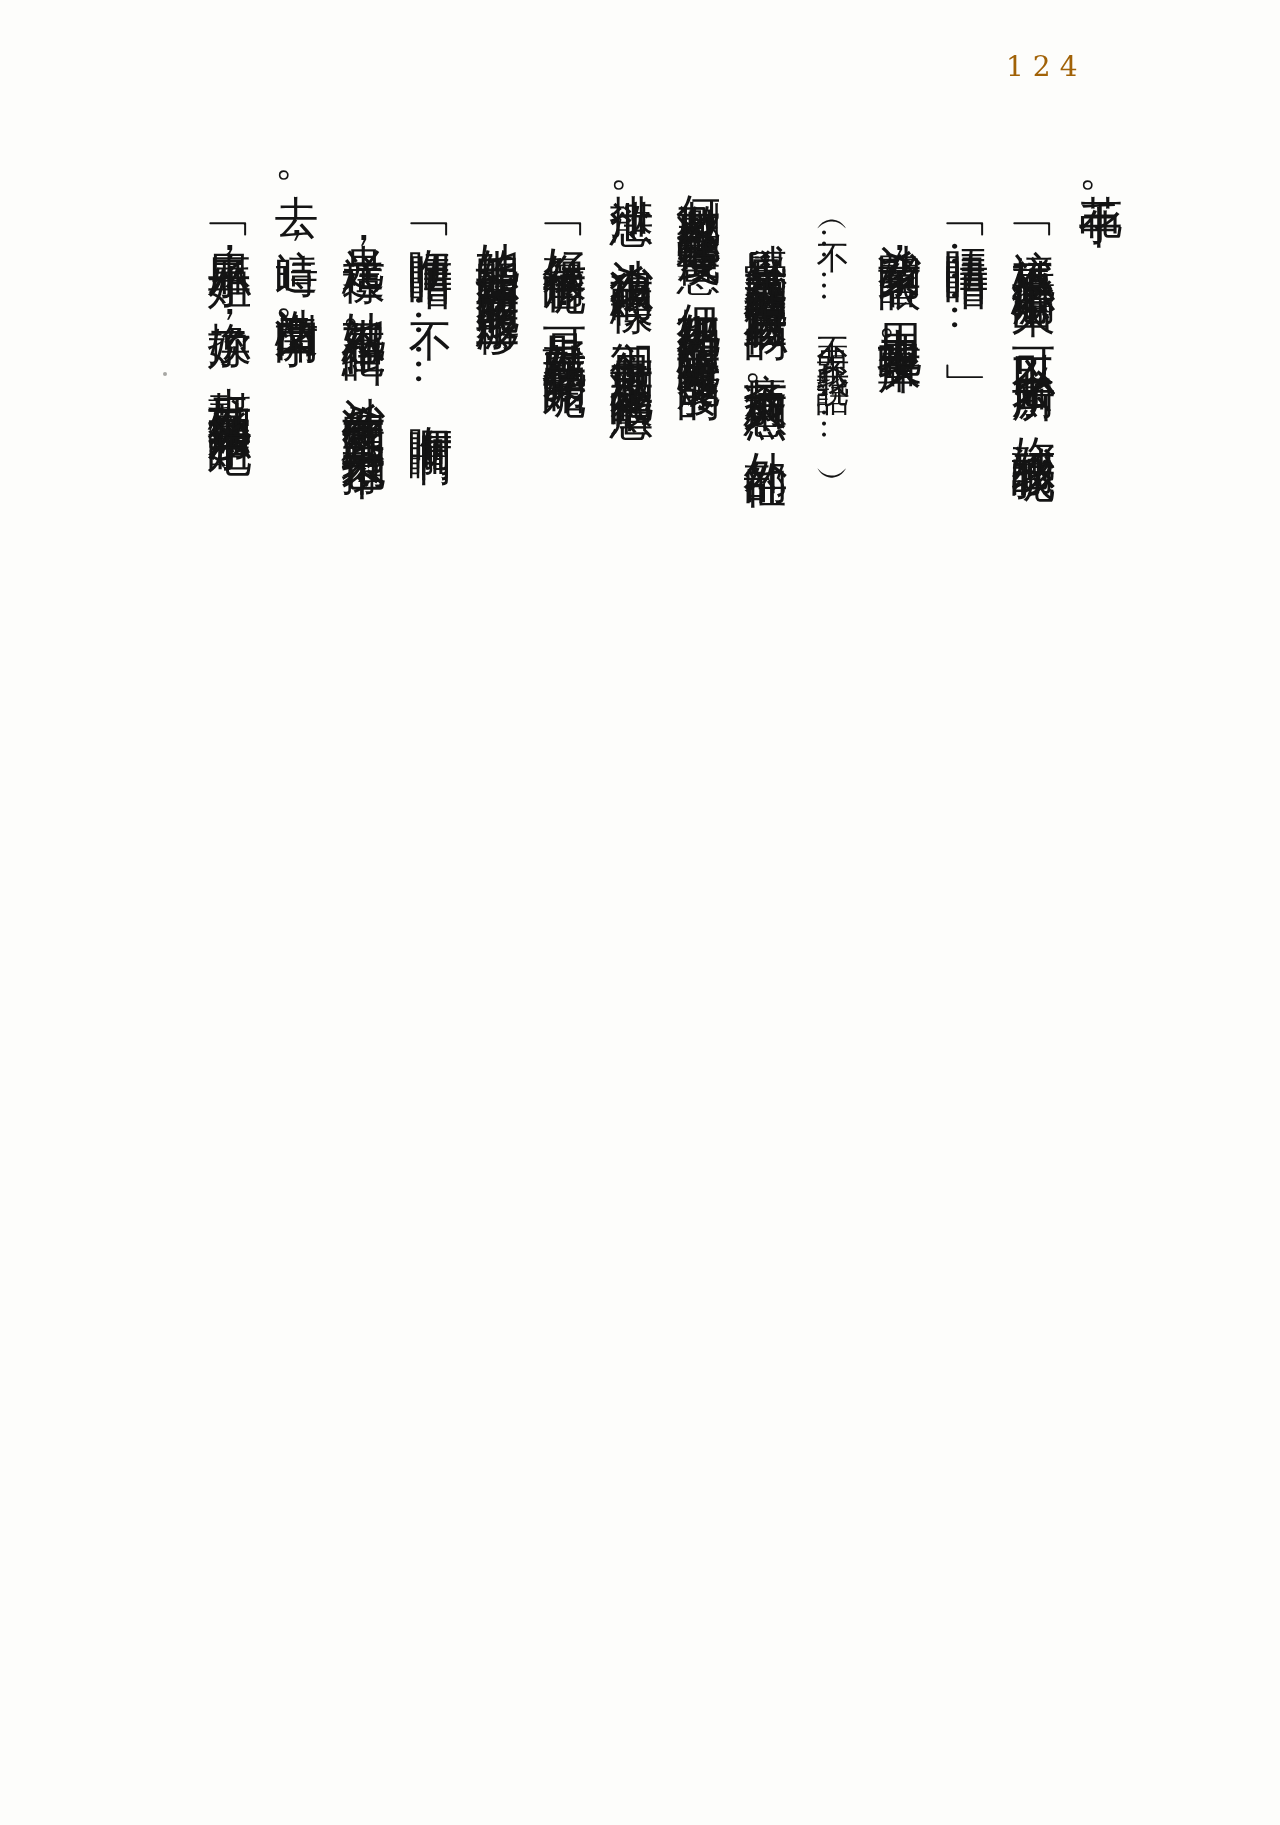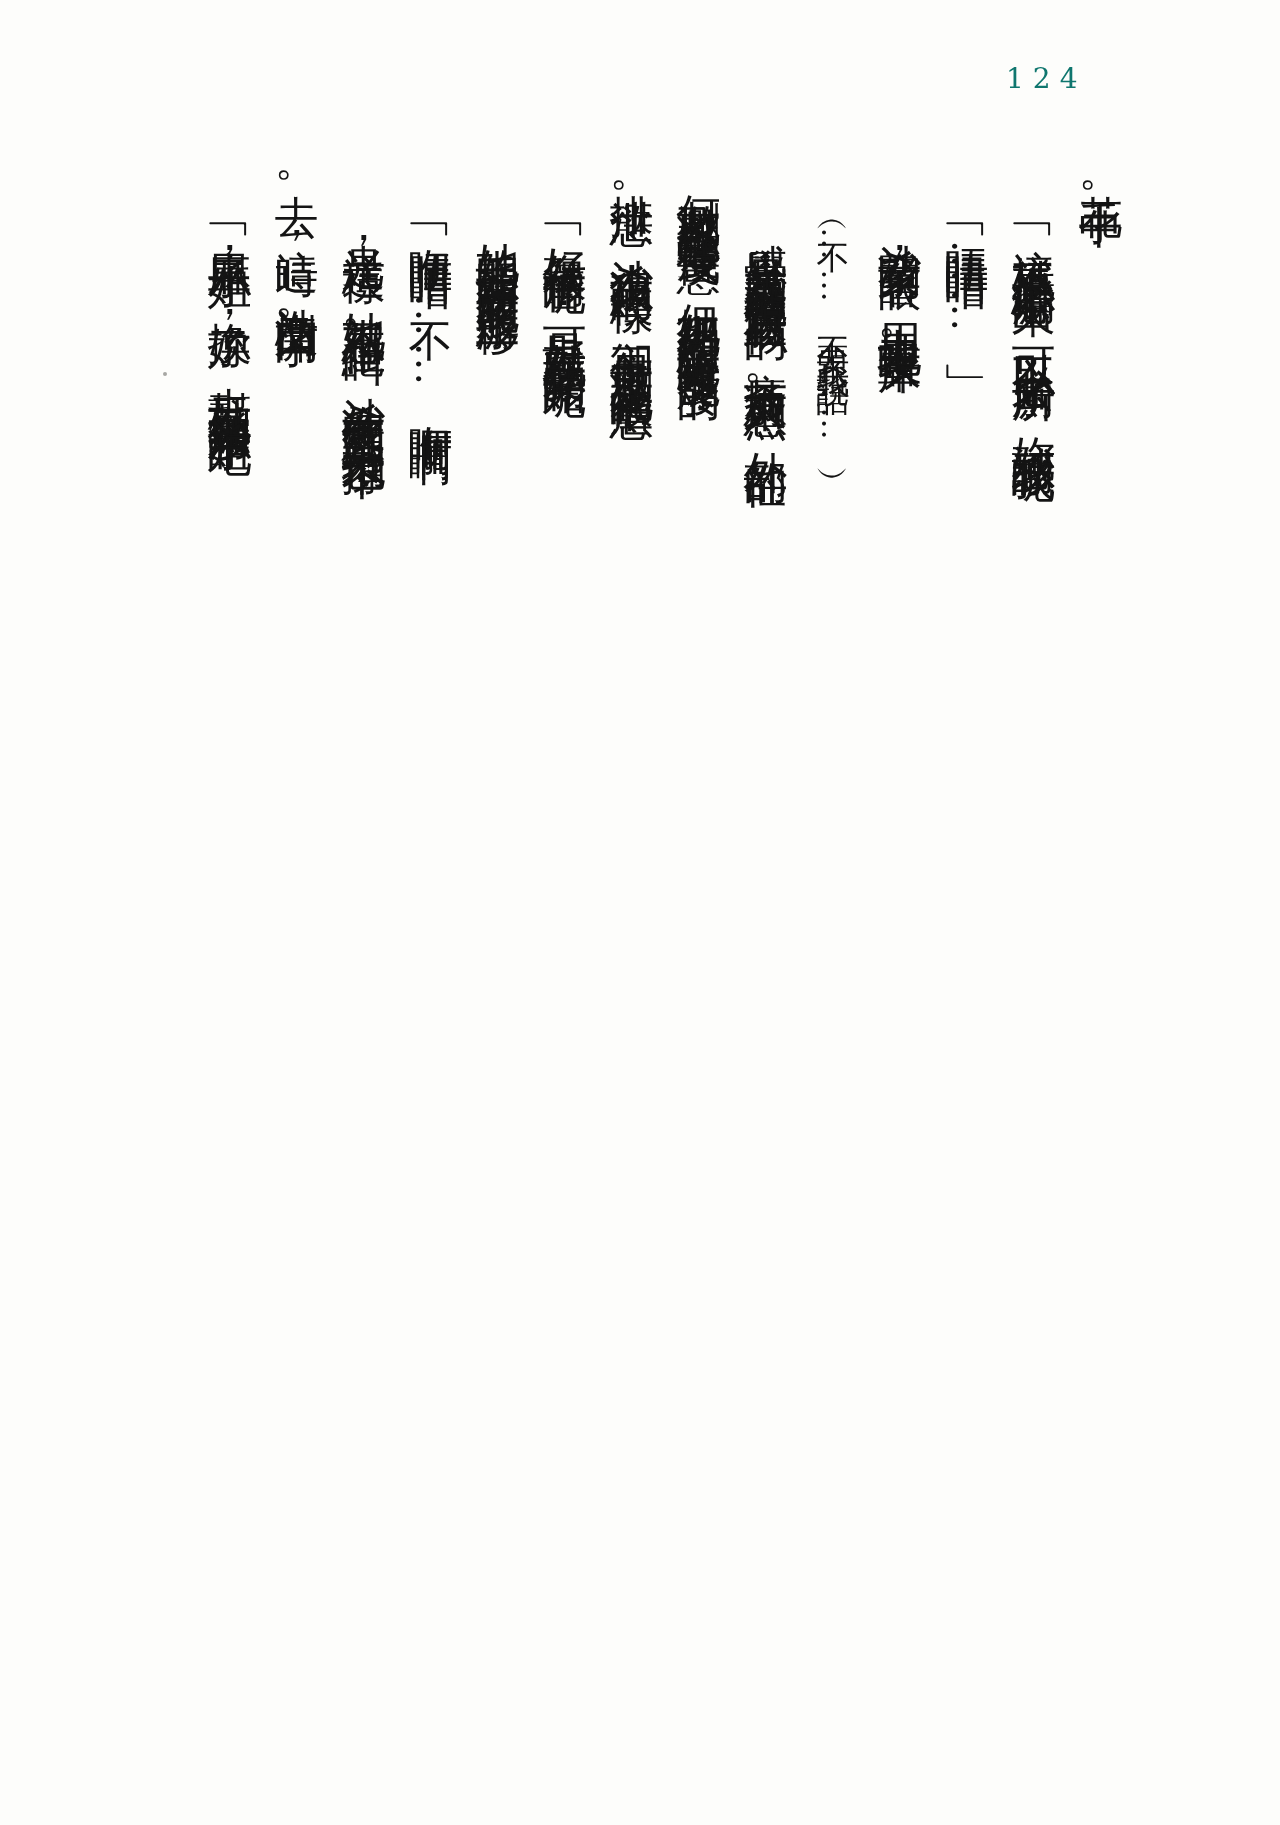--- a/index.html
+++ b/index.html
@@ -14,25 +14,25 @@
   .page {
     position: relative;
     width: 1280px;
     height: 1825px;
     background: #fdfdfb;
     font-family: "Liberation Serif", "DejaVu Serif", serif;
   }
 
   .page-number {
     position: absolute;
-    top: 62px;
+    top: 50px;
     left: 1006px;
     font-size: 28px;
     letter-spacing: 9px;
-    color: #0f766e;
+    color: #a16207;
     font-family: "DejaVu Serif", "Liberation Serif", serif;
   }
 
   .text-block {
     position: absolute;
     top: 160px;
     right: 146px;
     height: 1500px;
     writing-mode: vertical-rl;
     text-orientation: mixed;

